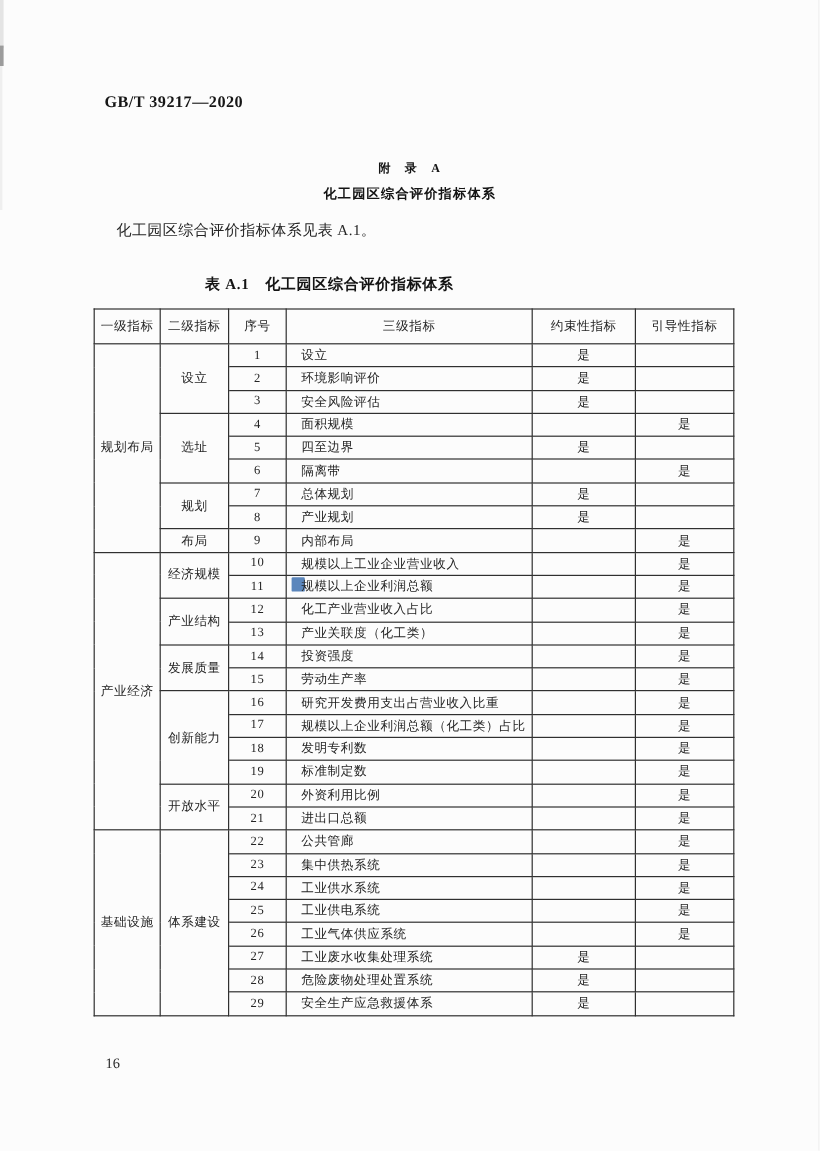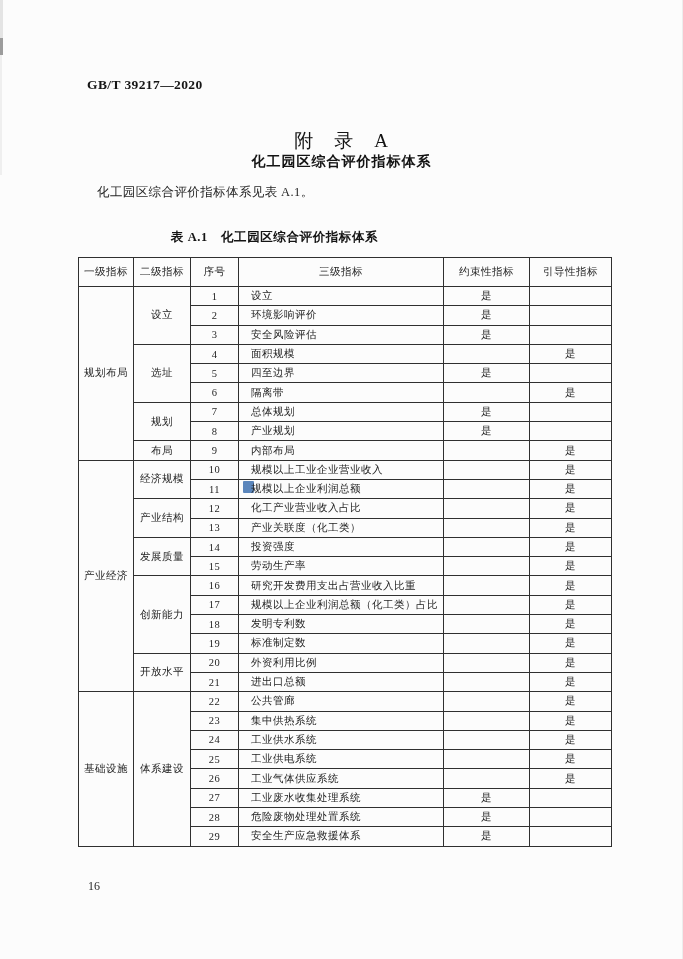--- a/index.html
+++ b/index.html
@@ -13,23 +13,23 @@
   .abs{position:absolute;}
   
   .edge-left-light{left:0;top:0;width:3px;height:40px;background:#e4e4e4;}
   .edge-left-dark{left:0;top:38px;width:3px;height:17px;background:#9c9c9c;}
   .edge-left-faint{left:0;top:55px;width:2px;height:120px;background:#efefef;}
   .edge-right-faint{right:0;top:0;width:1px;height:959px;background:#ededed;}
   .blue-mark{left:243px;top:481px;width:11px;height:12px;background:#4d7cb6;opacity:.92;border-radius:1px;}
 
   .std-header{left:87px;top:77px;font-size:13.5px;font-weight:bold;letter-spacing:.4px;color:#161616;}
   .title-block{left:0;width:683px;top:131px;text-align:center;color:#141414;}
-  .title-line1{font-size:19px;font-weight:normal;letter-spacing:1px;line-height:20px;}
+  .title-line1{font-size:10px;font-weight:bold;letter-spacing:1px;line-height:20px;}
   .title-line2{font-size:12.5px;font-weight:bold;line-height:21px;}
-  .title-line3{font-size:14px;font-weight:bold;letter-spacing:1px;line-height:22px;}
+  .title-line3{font-size:11px;font-weight:bold;letter-spacing:1px;line-height:22px;}
   .intro{left:97px;top:184px;font-size:12.5px;letter-spacing:.4px;color:#242424;}
   .table-caption{left:0;width:549px;top:229px;text-align:center;font-size:12.5px;font-weight:bold;letter-spacing:.6px;color:#141414;}
 
   table.indicator{
     position:absolute;left:78px;top:257px;width:533px;
     border-collapse:collapse;table-layout:fixed;
     font-size:10.5px;color:#242424;
     border:1.5px solid #222;
   }
   .indicator th,.indicator td{

